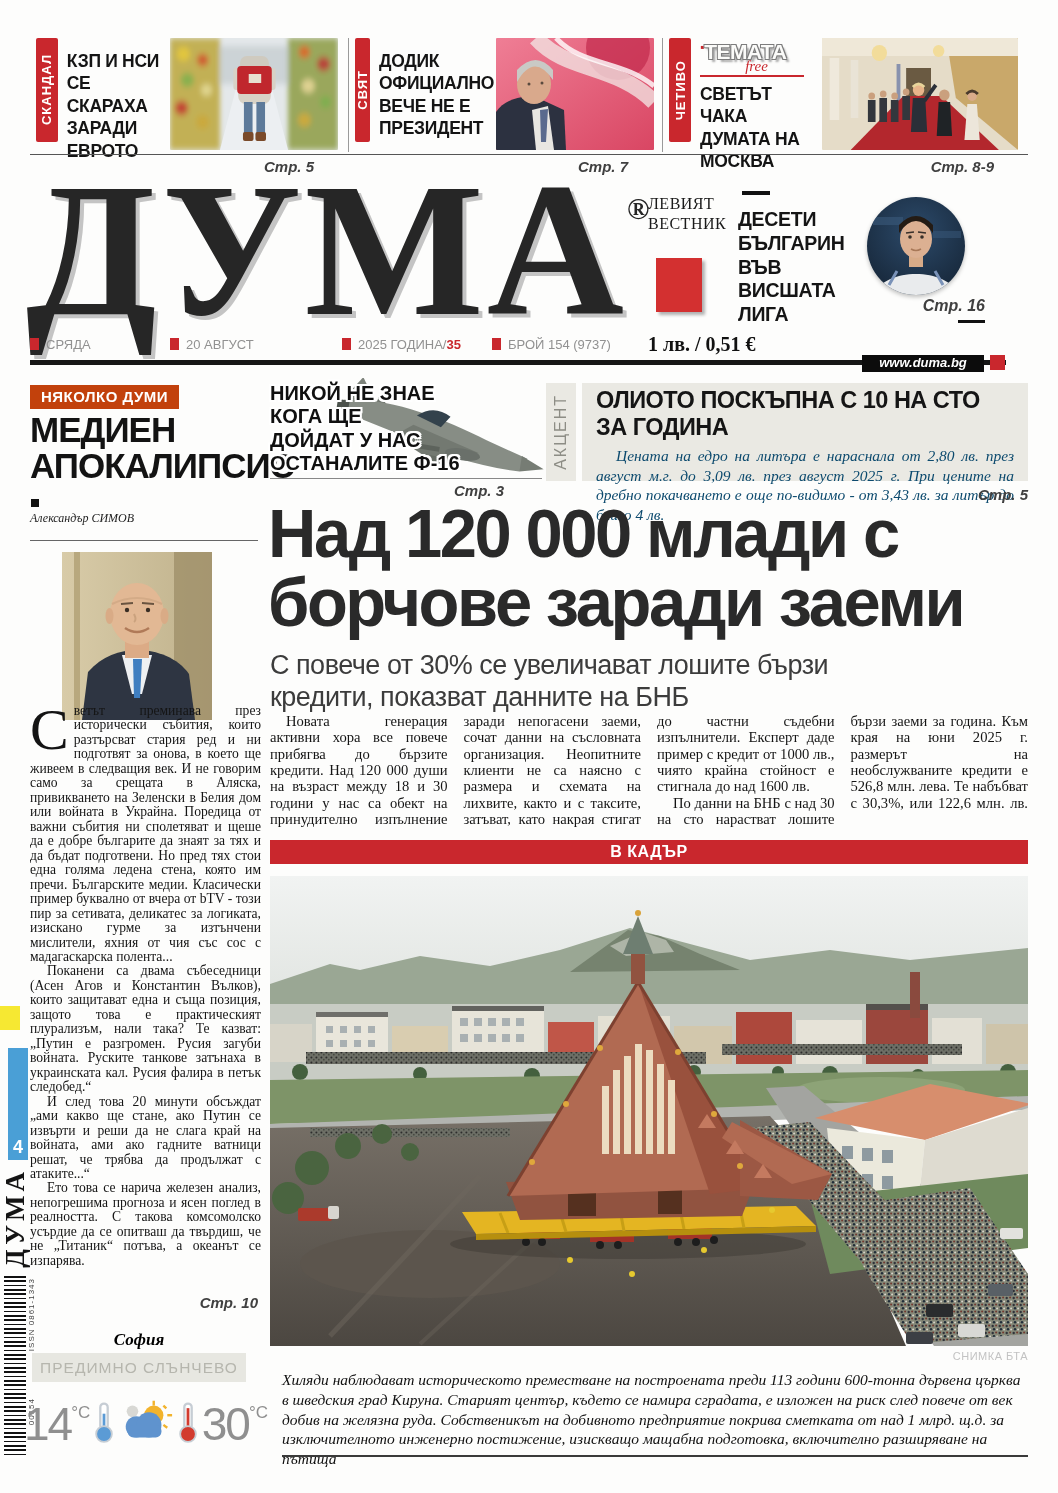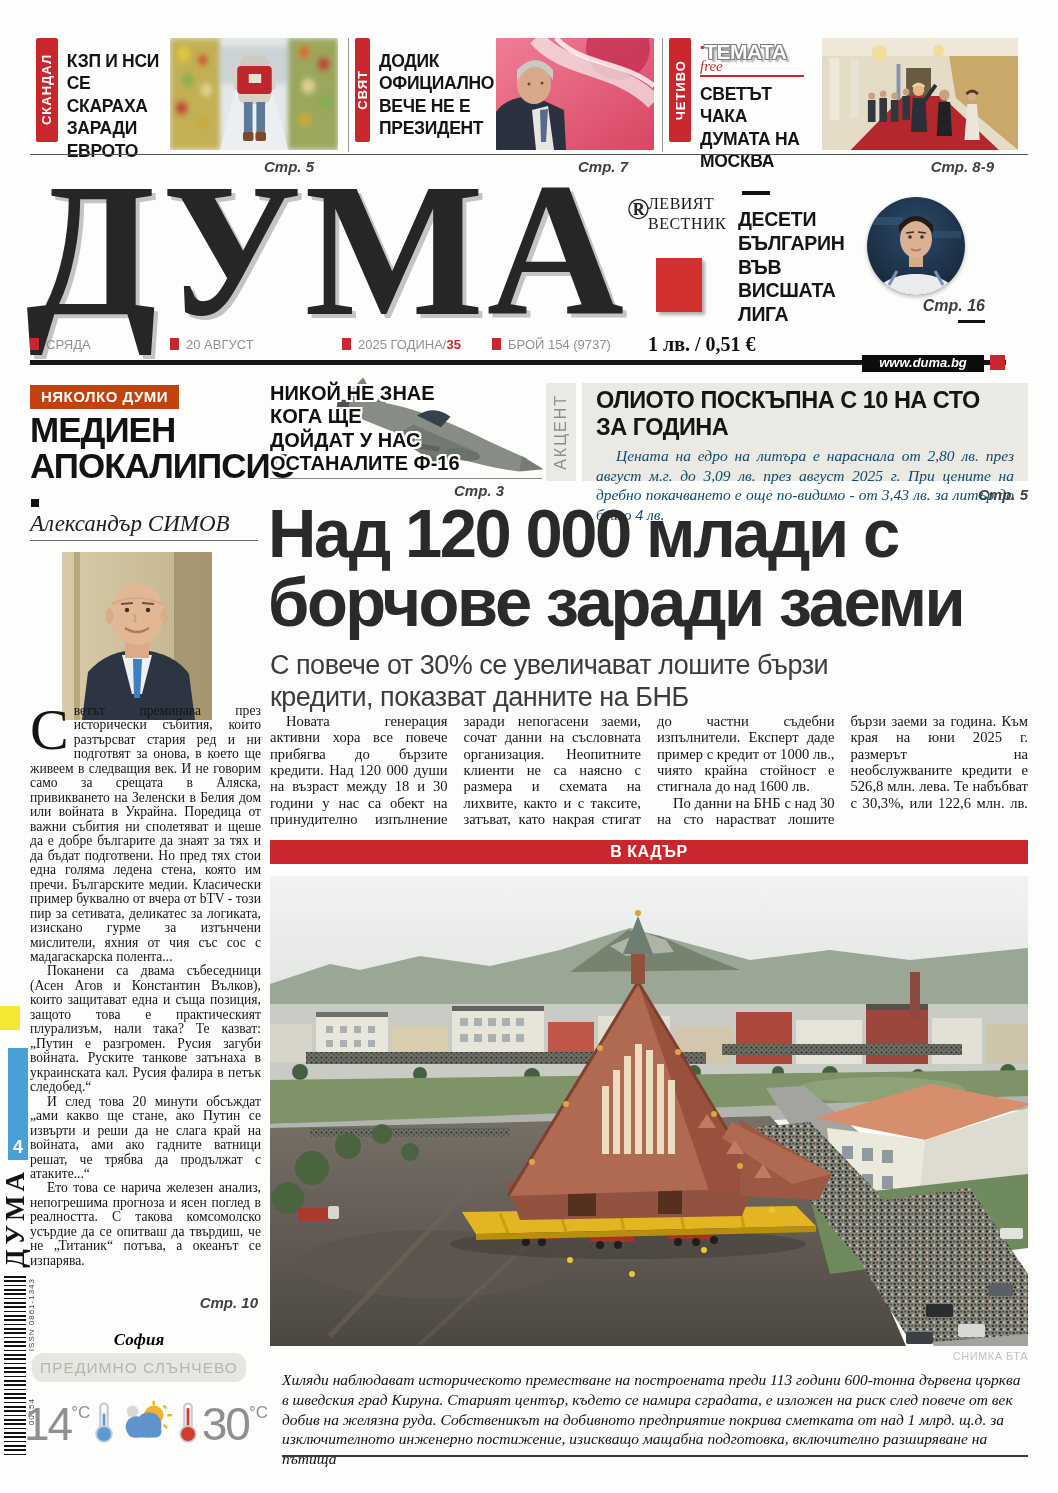--- a/index.html
+++ b/index.html
@@ -16,21 +16,21 @@
   .teaser-tag { width:23px; height:104px; background:#c9272d; border-radius:2px; color:#fff;
     display:flex; align-items:center; justify-content:center; }
   .teaser-tag span { writing-mode:vertical-rl; transform:rotate(180deg);
     font-family:"Liberation Sans",sans-serif; font-weight:bold; font-size:13px; letter-spacing:1px; }
   .teaser-title { font-size:17.5px; line-height:1.28; letter-spacing:-0.3px; color:#141414; padding-top:12px; }
   .teaser-photo { height:112px; overflow:hidden; border-radius:1px; flex:none; }
   .tema-logo { position:relative; margin:2px 0 4px 0; }
   .tema-word { font-family:"Liberation Sans",sans-serif; font-weight:bold; font-size:21px; letter-spacing:-0.5px;
     color:#fbfbf9; text-shadow:-1px -1px 0 #7c7c7c,1px -1px 0 #7c7c7c,-1px 1px 0 #7c7c7c,1px 1px 0 #7c7c7c,3px 3px 2px #aaa; }
   .tema-bullet { color:#c9272d; font-size:12px; vertical-align:top; }
-  .tema-free { display:block; text-align:left; font-family:"Liberation Serif",serif; font-style:italic;
+  .tema-free { display:block; text-align:center; font-family:"Liberation Serif",serif; font-style:italic;
     color:#c9272d; font-size:15px; margin-top:-6px; }
   .tema-rule { height:2px; background:#c9272d; width:92%; margin-top:0; }
   .strip-rule { left:30px; top:154px; width:998px; height:1px; background:#555; }
   .refs-row { left:30px; top:158px; width:998px; display:flex; }
   .refs-row .pref { text-align:right; padding-right:34px; }
 
   
   .brand { left:26px; top:176px; font-family:"Liberation Serif",serif; font-weight:bold; font-size:190px;
     line-height:0.78; letter-spacing:3px; color:#262626; text-shadow:4px 4px 0 rgba(150,150,150,.55); white-space:nowrap; }
   .brand sup { font-size:30px; letter-spacing:0; vertical-align:95px; text-shadow:none; color:#262626; }
@@ -54,32 +54,32 @@
   .site-line { left:30px; top:360px; width:976px; height:5px; background:#161616; }
   .site-pill { left:862px; top:355px; width:122px; height:17px; background:#0c0c0c; color:#fff; text-align:center;
     font-family:"Liberation Sans",sans-serif; font-weight:bold; font-style:italic; font-size:13px; line-height:16px; }
   .site-sq { left:990px; top:355px; width:15px; height:15px; background:#c9272d; }
 
   
   .op-tag { left:30px; top:385px; background:#c2410c; color:#fff; font-family:"Liberation Sans",sans-serif;
     font-weight:bold; font-size:15px; letter-spacing:0.5px; padding:3px 11px 4px; }
   .op-title { left:30px; top:412px; width:232px; font-size:35px; line-height:1.02; letter-spacing:-1px; color:#131313; }
   .op-bullet { left:31px; top:499px; width:8px; height:8px; background:#111; }
-  .op-author { left:30px; top:511px; font-style:italic; font-size:23px; color:#1c1c1c; }
+  .op-author { left:30px; top:511px; font-style:italic; font-size:12px; color:#1c1c1c; }
   .op-hr { left:30px; top:540px; width:228px; height:1px; background:#666; }
   .op-photo { left:62px; top:552px; width:150px; height:168px; overflow:hidden; }
   .op-body { left:30px; top:704px; width:231px; height:584px; overflow:hidden; font-size:13.6px; line-height:1.065;
     text-align:justify; color:#141414; }
   .op-body p { text-indent:17px; }
   .op-body p:first-child { text-indent:0; }
   .op-body p:first-child::first-letter { float:left; font-size:58px; line-height:46px; padding:3px 5px 0 0; }
   .op-ref { left:30px; top:1294px; width:228px; text-align:right; }
   .w-city { left:30px; top:1330px; width:218px; text-align:center; font-style:italic; font-weight:bold; font-size:17px; }
   .w-cond { left:32px; top:1353px; width:214px; height:29px; background:#e7e7e1; color:#b6b6ae;
-    font-family:"Liberation Sans",sans-serif; font-size:15.5px; letter-spacing:1px; text-align:center; line-height:29px;border-radius:11px; }
+    font-family:"Liberation Sans",sans-serif; font-size:15.5px; letter-spacing:1px; text-align:center; line-height:29px; }
   .w-row { left:24px; top:1386px; width:244px; height:76px; display:flex; align-items:center; justify-content:space-between; }
   .w-temp { font-family:"Liberation Sans",sans-serif; font-size:46px; color:#8f8f8f; letter-spacing:-2px; }
   .w-deg { font-size:17px; vertical-align:22px; letter-spacing:0; }
 
   
   .f16 { left:270px; top:382px; width:272px; height:118px; }
   .f16-jet { position:absolute; left:52px; top:-4px; z-index:0; }
   .f16-lines { position:relative; z-index:1; font-size:20px; line-height:1.17; color:#101010;
     text-shadow:-2px -2px 0 #fff,2px -2px 0 #fff,-2px 2px 0 #fff,2px 2px 0 #fff,0 2px 0 #fff,0 -2px 0 #fff,2px 0 0 #fff,-2px 0 0 #fff; }
   .f16-rule { position:absolute; left:0; top:96px; width:272px; border-top:1px solid #888; }

